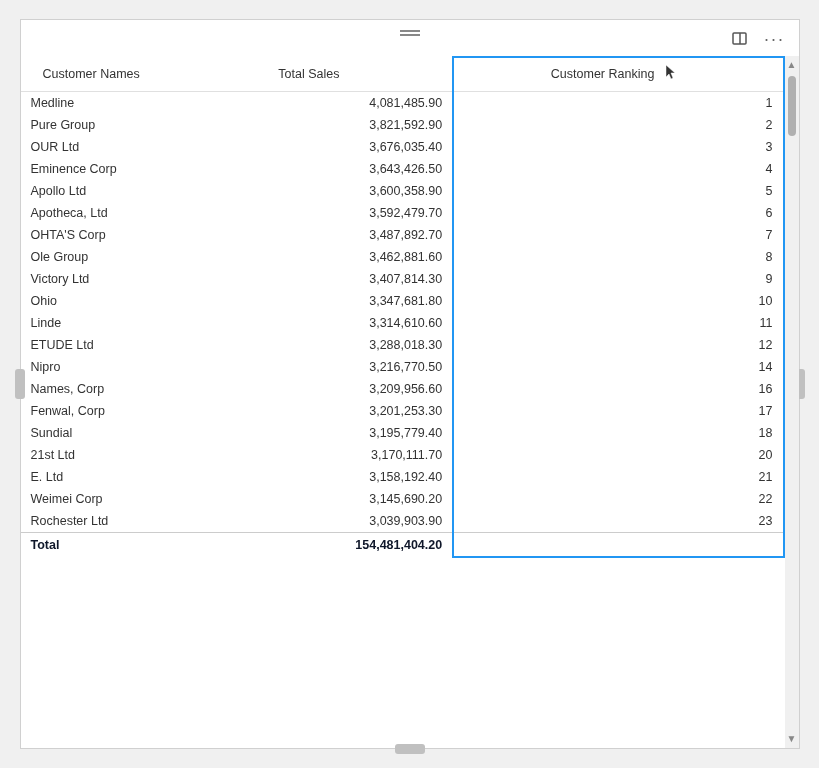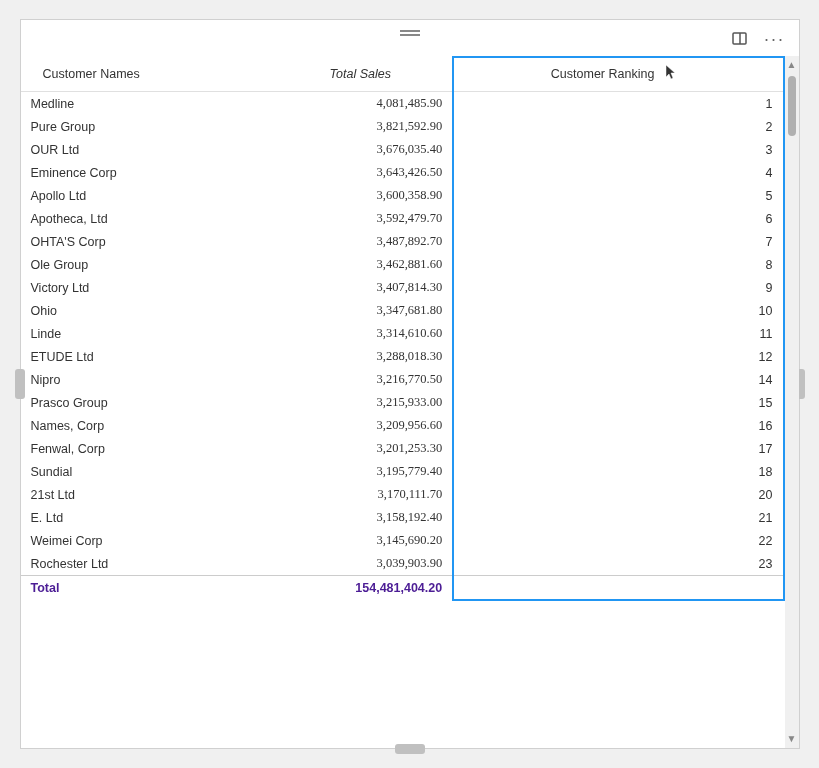--- a/index.html
+++ b/index.html
@@ -137,42 +137,40 @@
       border-bottom: 1px solid #e0e0e0;
       white-space: nowrap;
       background: #fff;
       position: sticky;
       top: 0;
     }
     thead th.col-ranking {
       text-align: right;
     }
     thead th.col-sales {
-      text-align: center;
-      font-style: italic;
+      text-align: left;
     }
     tbody tr td {
       padding: 4px 10px;
       color: #333;
       font-size: 12.5px;
       white-space: nowrap;
     }
     tbody tr td.col-sales {
       text-align: right;
-      font-family: Liberation Serif, serif;
     }
     tbody tr td.col-ranking {
       text-align: right;
     }
     tfoot tr td {
       padding: 5px 10px;
       font-weight: 700;
       font-size: 12.5px;
       border-top: 1px solid #ccc;
-      color: #4c1d95;
+      color: #0f172a;
     }
     tfoot tr td.col-sales {
       text-align: right;
       font-weight: 700;
     }
     .ranking-col-highlighted {
       border-left: 2.5px solid #2196F3;
       border-right: 2.5px solid #2196F3;
     }
     .ranking-header-highlighted {
@@ -296,25 +294,20 @@
               <td>ETUDE Ltd</td>
               <td class="col-sales">3,288,018.30</td>
               <td class="col-ranking ranking-col-highlighted">12</td>
             </tr>
             <tr>
               <td>Nipro</td>
               <td class="col-sales">3,216,770.50</td>
               <td class="col-ranking ranking-col-highlighted">14</td>
             </tr>
             <tr>
-              <td>Prasco Group</td>
-              <td class="col-sales">3,215,933.00</td>
-              <td class="col-ranking ranking-col-highlighted">15</td>
-            </tr>
-            <tr>
               <td>Names, Corp</td>
               <td class="col-sales">3,209,956.60</td>
               <td class="col-ranking ranking-col-highlighted">16</td>
             </tr>
             <tr>
               <td>Fenwal, Corp</td>
               <td class="col-sales">3,201,253.30</td>
               <td class="col-ranking ranking-col-highlighted">17</td>
             </tr>
             <tr>

